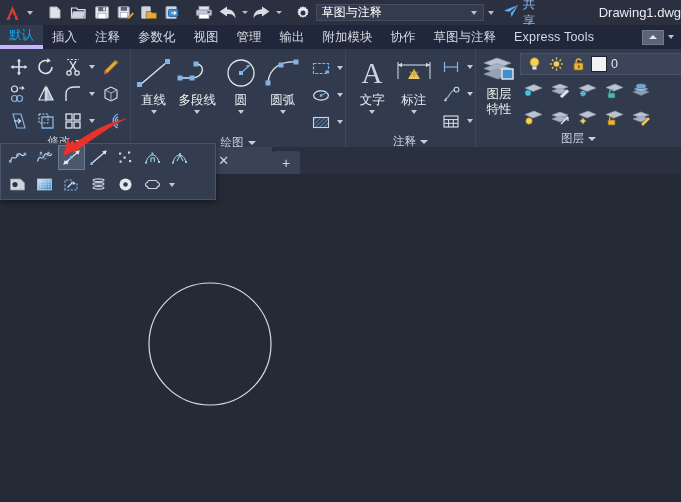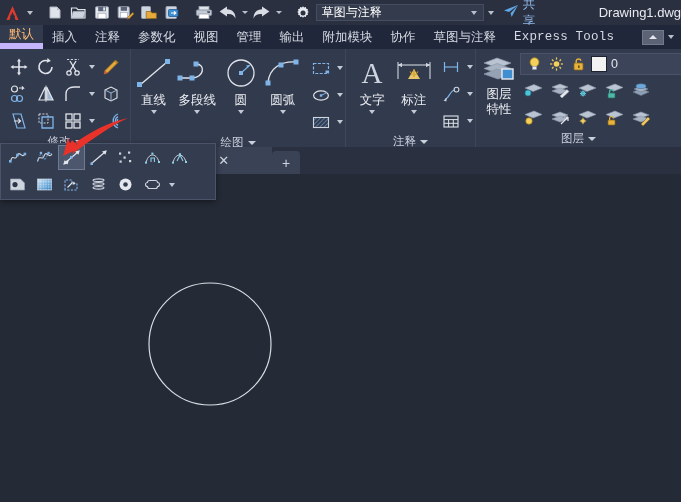--- a/index.html
+++ b/index.html
@@ -55,24 +55,24 @@
   
   .ribtabs{
     position:absolute;left:0;top:25px;width:681px;height:24px;
     background:#21273a;display:flex;align-items:flex-end;
   }
   .ribtab{
     height:24px;padding:0 9px;display:flex;align-items:center;justify-content:center;
     color:#d6dae3;font-size:12.5px;white-space:nowrap;box-sizing:border-box;
   }
   .ribtab.active{
-    background:#323a4d;color:#fdba74;
-    border-bottom:6px solid #c4b5fd;
-  }
-  .ribtab.eng{font-size:12.5px;letter-spacing:.2px;font-family:Liberation Mono, monospace;}
+    background:#323a4d;color:#0ea5e9;
+    border-bottom:4px solid #c4b5fd;
+  }
+  .ribtab.eng{font-size:12.5px;letter-spacing:.2px;}
   .ribtabs-right{
     margin-left:auto;display:flex;align-items:center;height:24px;padding-right:4px;gap:1px;
   }
   .minbtn{
     width:22px;height:15px;background:#5c6375;border:1px solid #717a8d;
     display:flex;align-items:center;justify-content:center;box-sizing:border-box;
   }
   .minbtn .tri{width:0;height:0;border-left:4px solid transparent;border-right:4px solid transparent;border-bottom:4px solid #e3e6ec;}
 
   

